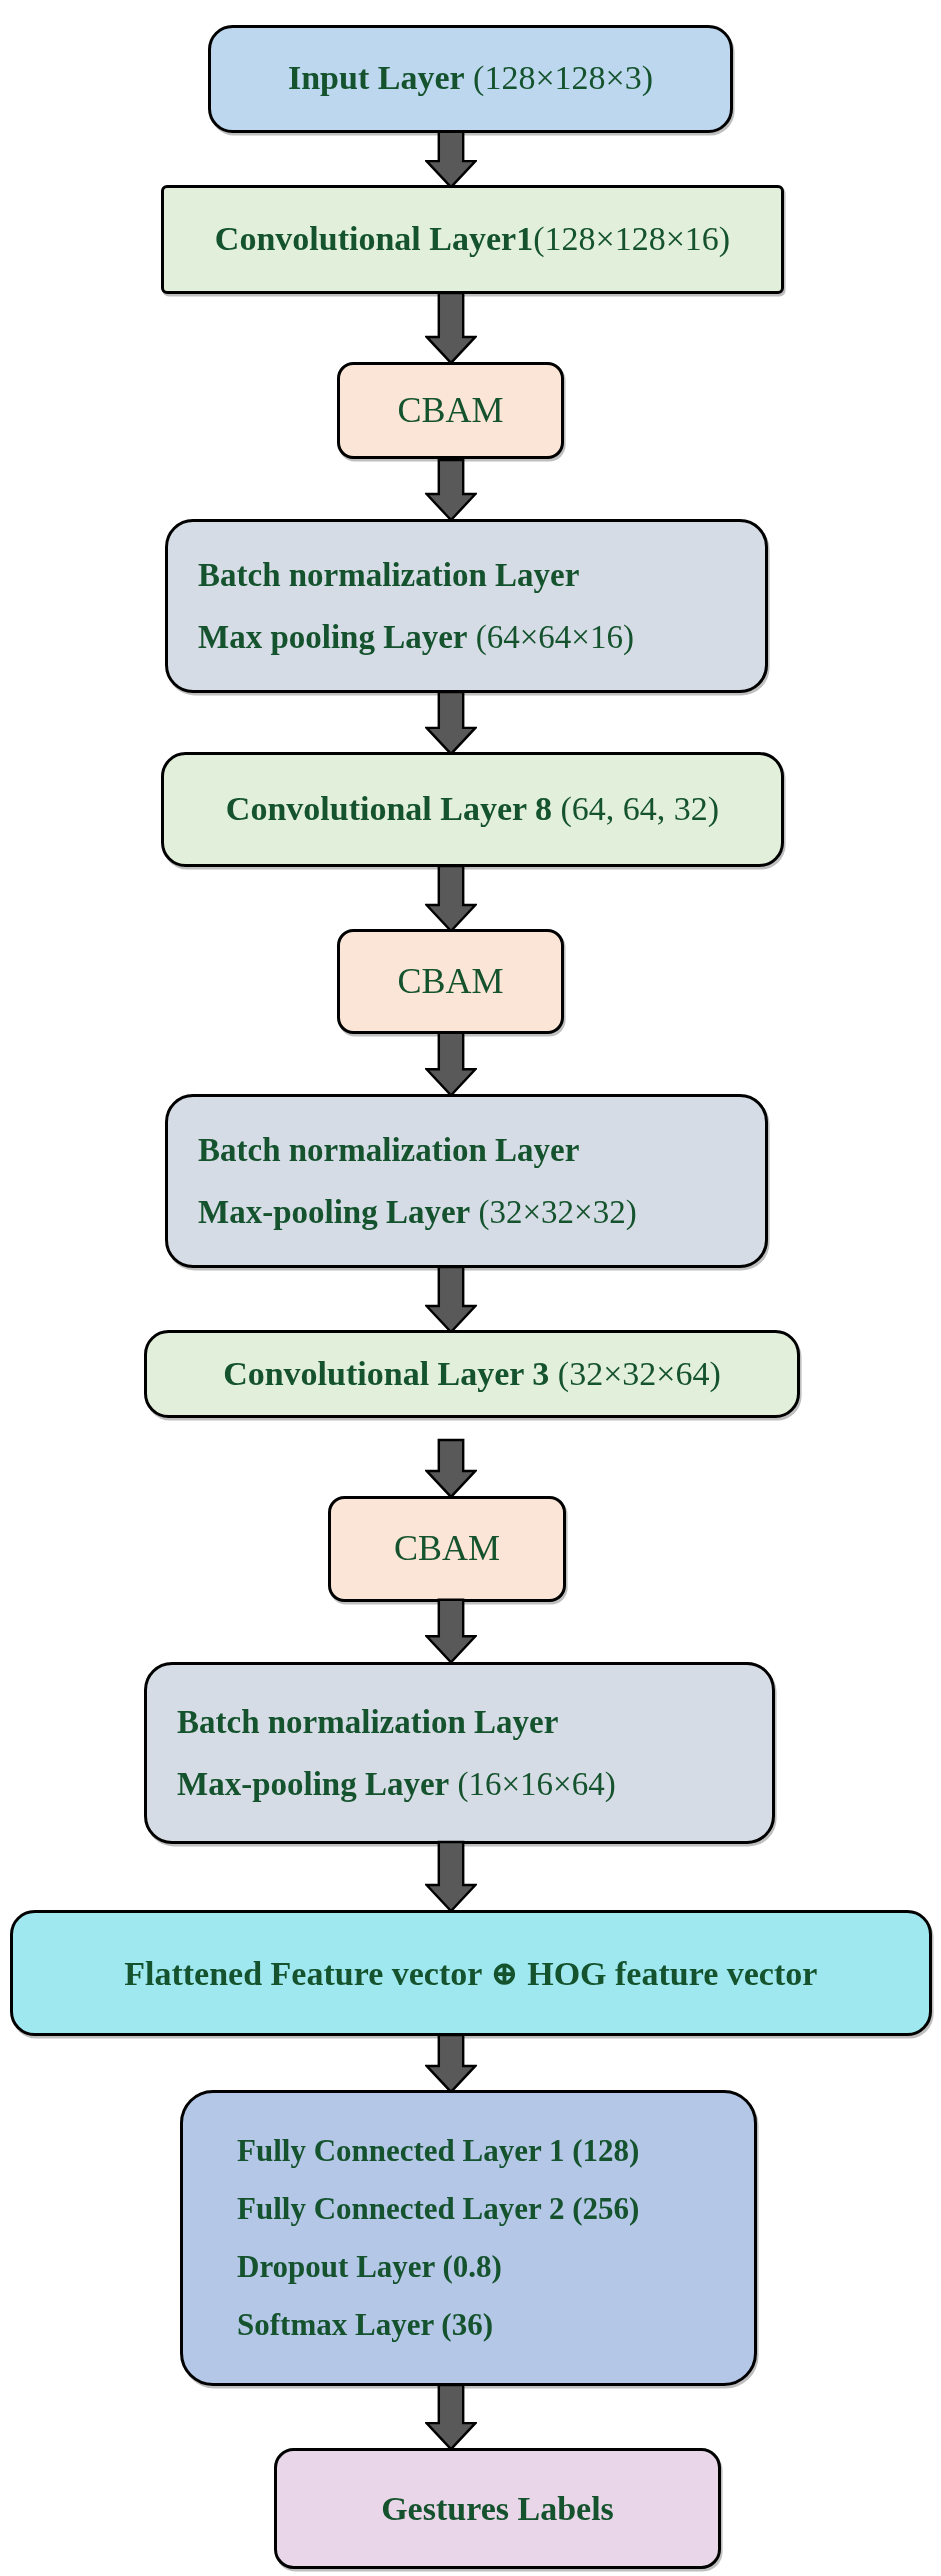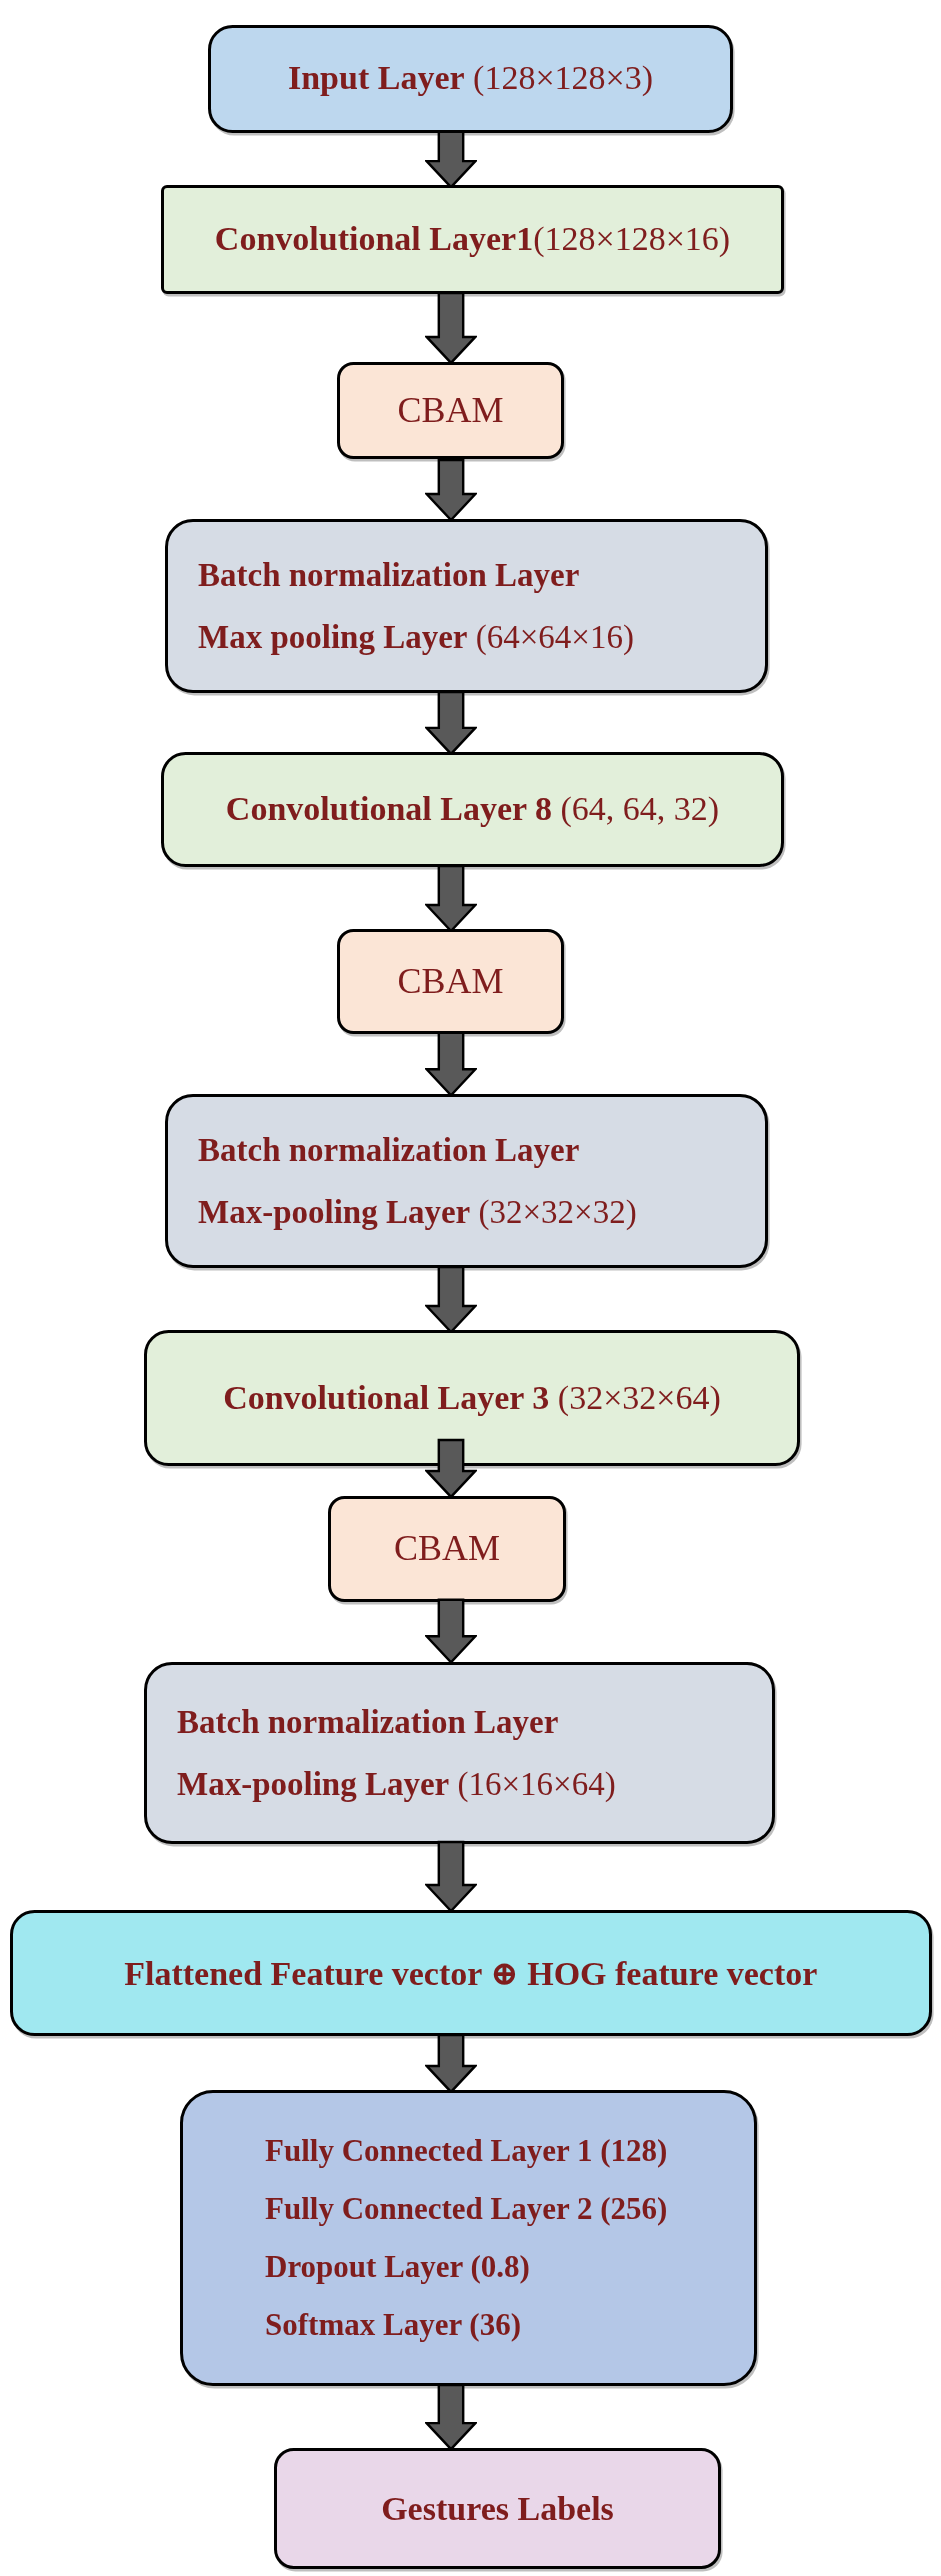--- a/index.html
+++ b/index.html
@@ -3,40 +3,40 @@
 <meta charset="utf-8">
 <style>
   html,body{margin:0;padding:0;background:#ffffff;}
   .canvas{
     position:relative;
     width:941px;
     height:2576px;
     background:#ffffff;
     overflow:hidden;
     font-family:"Liberation Serif","DejaVu Serif",serif;
-    color:#7f1d1d;
+    color:#14532d;
   }
   .node{
     position:absolute;
     box-sizing:border-box;
     border:3.3px solid #000000;
     display:flex;
     flex-direction:column;
     justify-content:center;
     box-shadow:1.6px 2.5px 0 rgba(0,0,0,0.25);
   }
   .node.center{align-items:center;text-align:center;}
   .node.left{align-items:flex-start;}
   .t{margin:0;white-space:nowrap;}
   .b{font-weight:700;}
   .r{font-weight:400;}
   .lbl{font-size:34px;line-height:1.2;}
   .cbam-lbl{font-size:36px;font-weight:400;line-height:1.1;}
   .bn .t{font-size:33px;line-height:62px;padding-left:30px;}
-  .fc .t{font-size:31px;line-height:58px;padding-left:74px;margin-left:8px;}
+  .fc .t{font-size:31px;line-height:58px;padding-left:54px;}
   .concat-lbl{font-size:34px;}
   .out-lbl{font-size:34px;}
   .arrow{position:absolute;display:block;}
   .arrow polygon{fill:#595959;stroke:#000000;stroke-width:3;stroke-linejoin:miter;}
 </style>
 </head>
 <body>
 
 <div class="canvas">
 
@@ -91,21 +91,21 @@
 
   <div class="node left bn" style="left: 165px; top: 1094px; width: 603px; height: 174px; border-radius: 28px; background: rgb(214, 220, 229);">
     <p class="t"><span class="b">Batch normalization Layer</span></p>
     <p class="t"><span class="b">Max-pooling Layer</span><span class="r"> (32×32×32)</span></p>
   </div>
 
   <svg class="arrow" style="left:425px;top:1265px" width="52" height="69" viewBox="0 0 64 84">
       <polygon points="17,2 47,2 47,50 62,50 32,82 2,50 17,50" style="fill: rgb(89, 89, 89); stroke: rgb(0, 0, 0);"></polygon>
     </svg>
 
-  <div class="node center" style="left: 144px; top: 1330px; width: 656px; height: 136px; border-radius: 24.6px; background: rgb(226, 239, 218);">
+  <div class="node center" style="left: 144px; top: 1330px; width: 656px; height: 88px; border-radius: 24.6px; background: rgb(226, 239, 218);">
     <p class="t lbl"><span class="b">Convolutional Layer 3</span><span class="r"> (32×32×64)</span></p>
   </div>
 
   <svg class="arrow" style="left:425px;top:1438px" width="52" height="61" viewBox="0 0 64 74">
       <polygon points="17,2 47,2 47,40 62,40 32,72 2,40 17,40" style="fill: rgb(89, 89, 89); stroke: rgb(0, 0, 0);"></polygon>
     </svg>
 
   <div class="node center" style="left: 328px; top: 1496px; width: 238px; height: 106px; border-radius: 16.4px; background: rgb(251, 229, 214);">
     <p class="t cbam-lbl">CBAM</p>
   </div>

